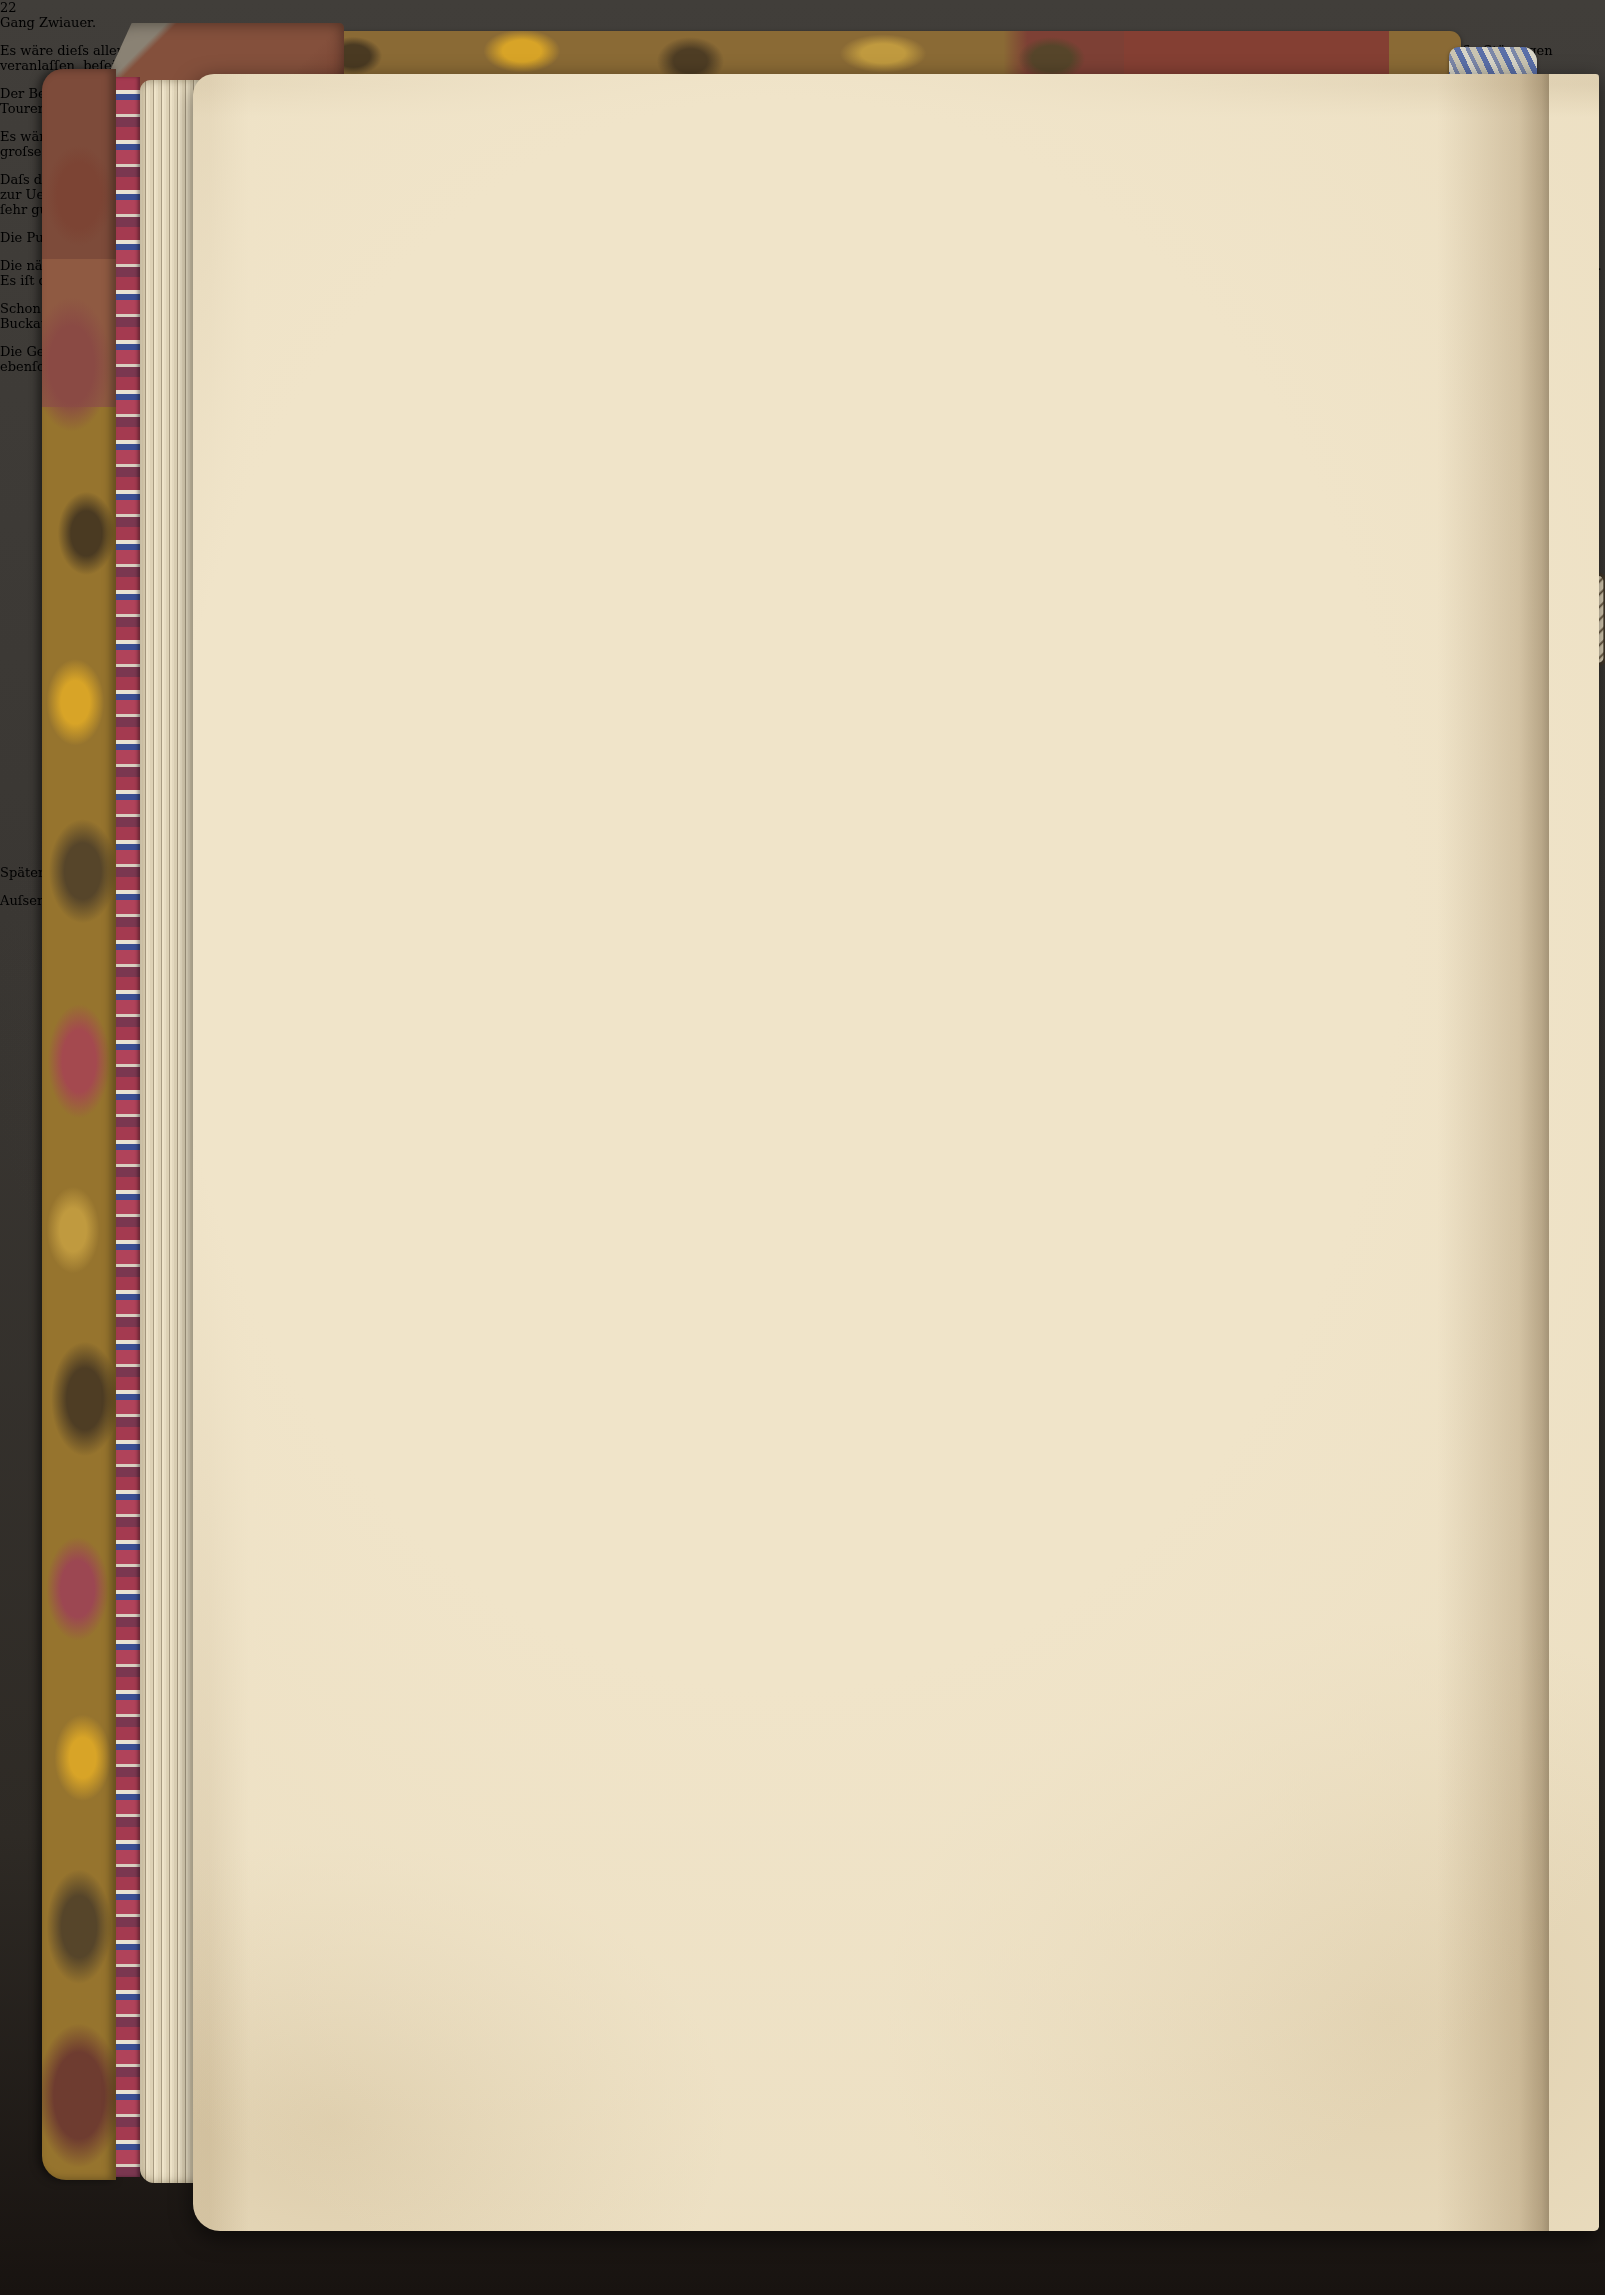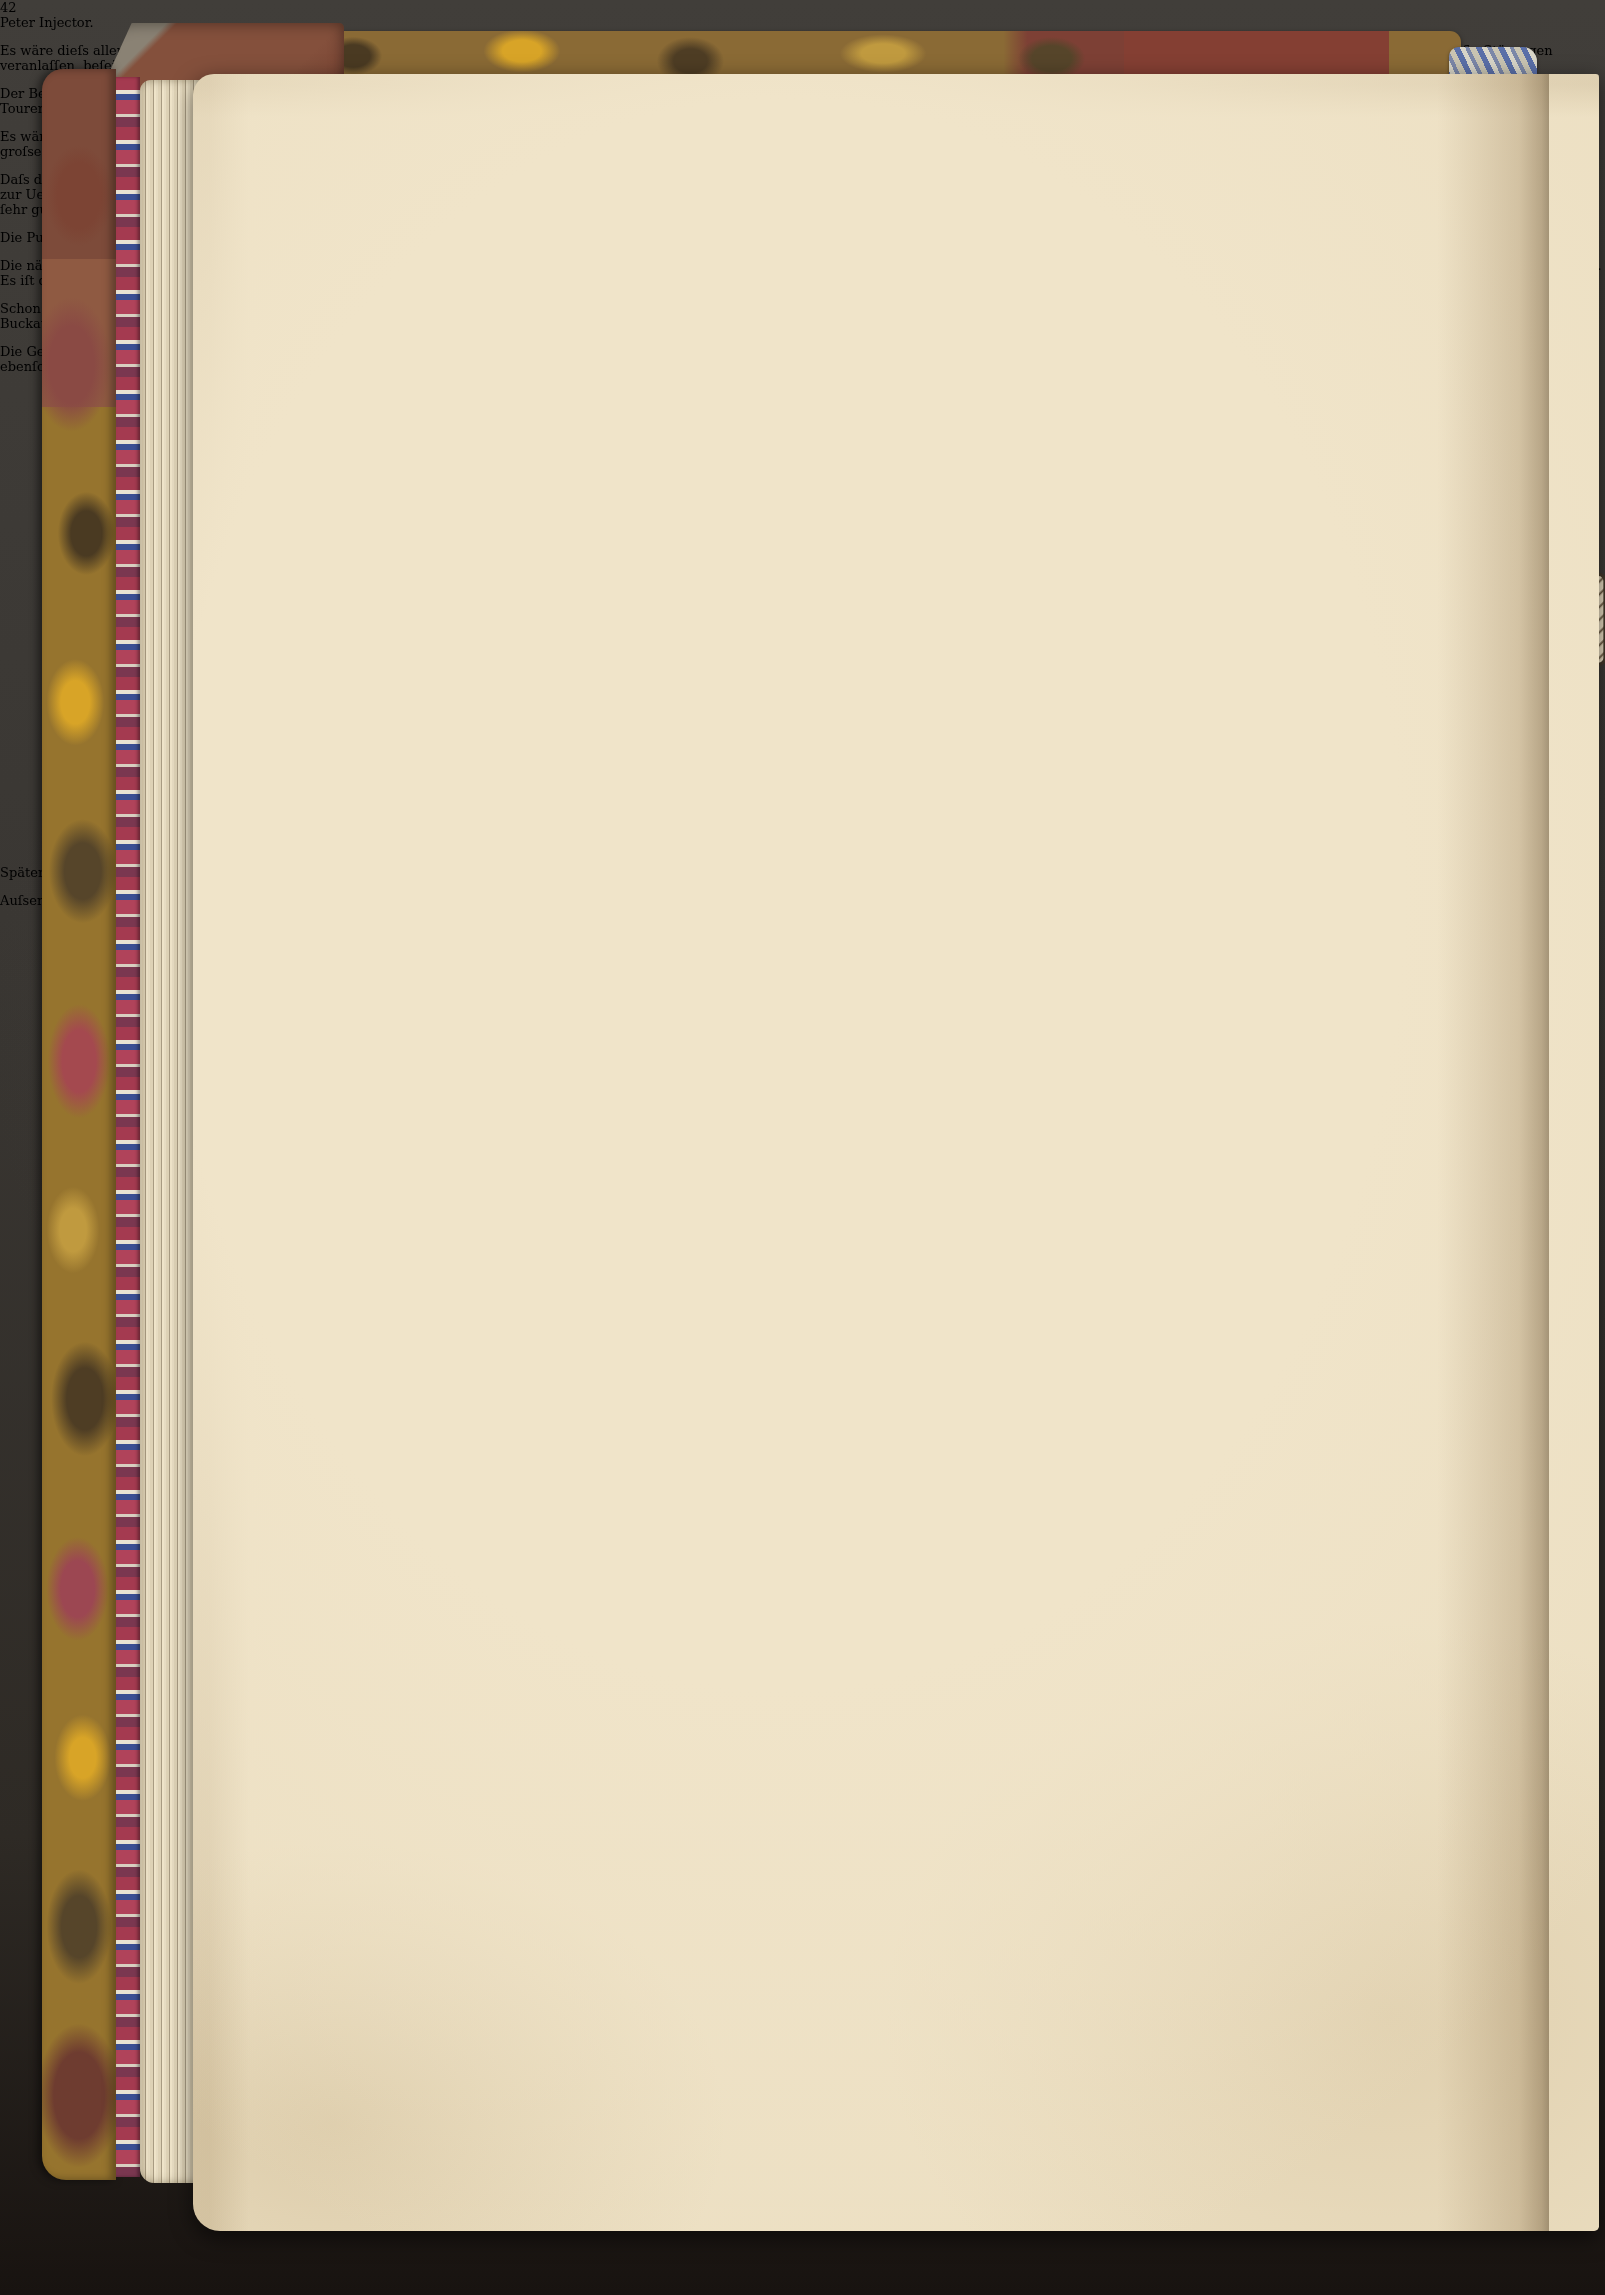--- a/index.html
+++ b/index.html
@@ -137,22 +137,22 @@
 <div class="leather-corner"></div>
 <div class="cover-left"></div>
 <div class="endpaper-edge"></div>
 <div class="page-stack"></div>
 <div class="bottom-stack"></div>
 
 <div class="page"></div>
 <div class="next-page-sliver"></div>
 <div class="gutter-shade"></div>
 
-<div class="page-number">42</div>
-<div class="running-header">Peter Injector.</div>
+<div class="page-number">22</div>
+<div class="running-header">Gang Zwiauer.</div>
 
 <div class="text-block tb1">
   <p>Es wäre dieſs allerdings das Ideal einer Maſchine, wenn man ſich des rotirenden Syſtemes überall bedienen könnte, da man alle Zapfen, Stangen, Geradführungen erſparen könnte und die bewegten Maſſen, welche ſo häufig Störungen veranlaſſen, beſeitigt wären; aber es ſcheint, wie geſagt, dieſes Ideal noch nicht erreicht zu ſein.</p>
   <p>Der Berichterſtatter vermuthet, daſs die Maſchine während der Ausſtellung nie in Gang geſetzt wurde. Es wäre allerdings ſehr intereſſant geweſen, zu erfahren, wie groſs die Saughöhe iſt, bis zu welcher die Maſchine arbeiten kann, ſowie Tourenzahl etc.</p>
   <p>Es wäre wünſchenswerth geweſen, dieſe Verſuche anzuſtellen. Durch die rotirende Pumpe würde man den Windkeſſel erſparen und die Waſſerlieferung würde von ſelbſt ſehr gleichmäſsig. Die Spritze war ſehr ſchön gearbeitet und namentlich groſse Sorgfalt auf die blanke meſſingene Keſſelverſchalung gerichtet. Der Abdampf der Maſchine ging durch das Blasrohr in den Schornſtein.</p>
   <p>Daſs dieſe Pumpen mit zwei rotirenden Kolben auch bei geringer Tourenzahl Waſſer lieferten, konnte man an den Handpumpen derſelben Firma ſehen, welche im amerikaniſchen Annexe des Induſtriepalaſtes aufgeſtellt waren. Die Zahnräder zur Uebertragung der Bewegung auf den zweiten Kolben lagen in demſelben Gehäuſe und müſſen jedenfalls genau an die Wand des Gehäuſes anſchlieſsen, denn ſonſt wäre ein groſser ſchädlicher Raum vorhanden geweſen. Die Dichtung war ſehr gut, denn die Pumpen förderten nach wenigen Umdrehungen Waſſer.</p>
   <p>Die Pumpen waren in mehreren verſchiedenen Gröſsen aufgeſtellt, ſämmtlich mit Handkurbeln zu bewegen.</p>
   <p>Die nächſte Kategorie, welche zur Beſprechung kommen ſoll, ſind die Dampfſtrahlpumpen oder Injectoren. In der Menge, in welcher dieſelben bei der Ausſtellung vorhanden waren, zeigte ſich die Wichtigkeit, welche dieſe Maſchine heute hat. Es iſt die einfachſte Art der Dampfpumpe und hat keine beweglichen Theile, welche Reibungsverluſte verurſachen könnten.</p>
   <p><span>Schon auf der Pariſer Ausſtellung 1867 war der Injector Giffard's bekannt geworden und iſt derſelbe auch heute noch ſehr im Gebrauche. In der Ausſtellung war er von </span><span class="spaced">Sharp Sewart</span><span> &amp; Comp. in Mancheſter, von </span><span class="spaced">Schäffer &amp; Budenberg</span><span> in Buckau bei Magdeburg hauptſächlich vertreten.</span></p>
   <p>Die Geſtalt desſelben iſt heute noch unverändert, und obgleich manche Veränderungen vorgenommen wurden, ſo blieb der Injector mit ſeinen Vortheilen und Nachtheilen derſelbe. Es iſt bekannt, daſs Giffard die Düſe beweglich gemacht und ebenſo den Ueberſprung (overflow oder trop plein Raum) zum Verſtellen eingerichtet hat.</p>

